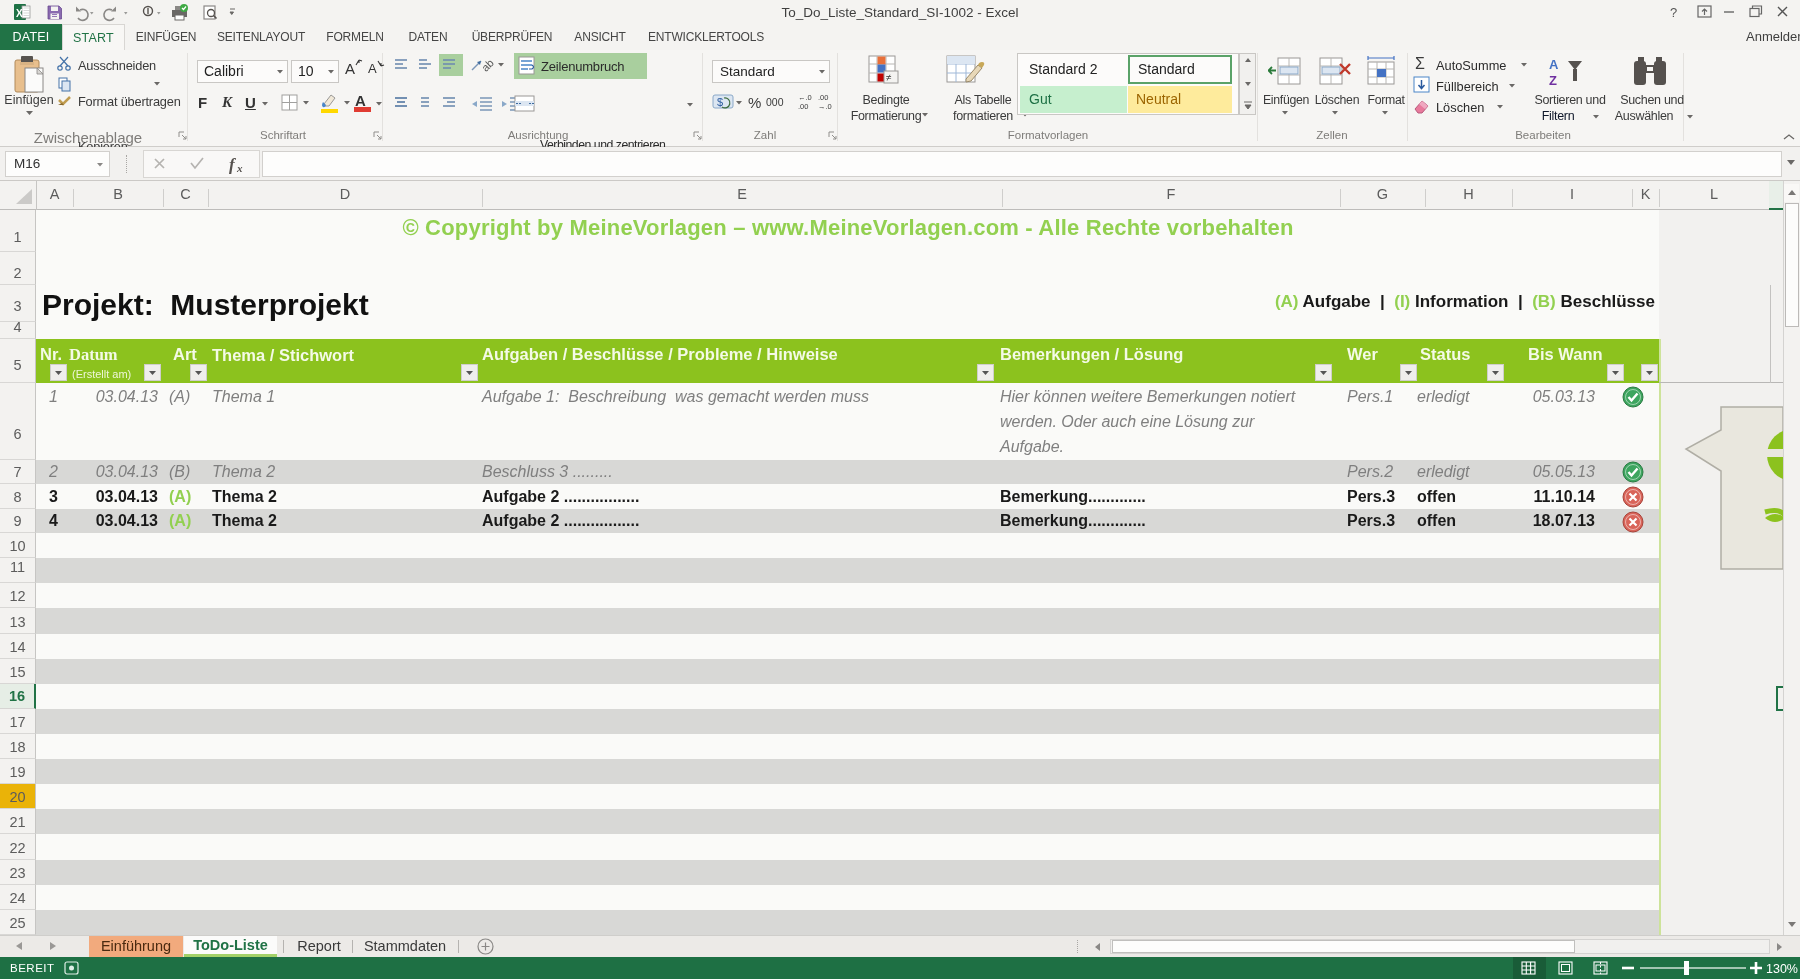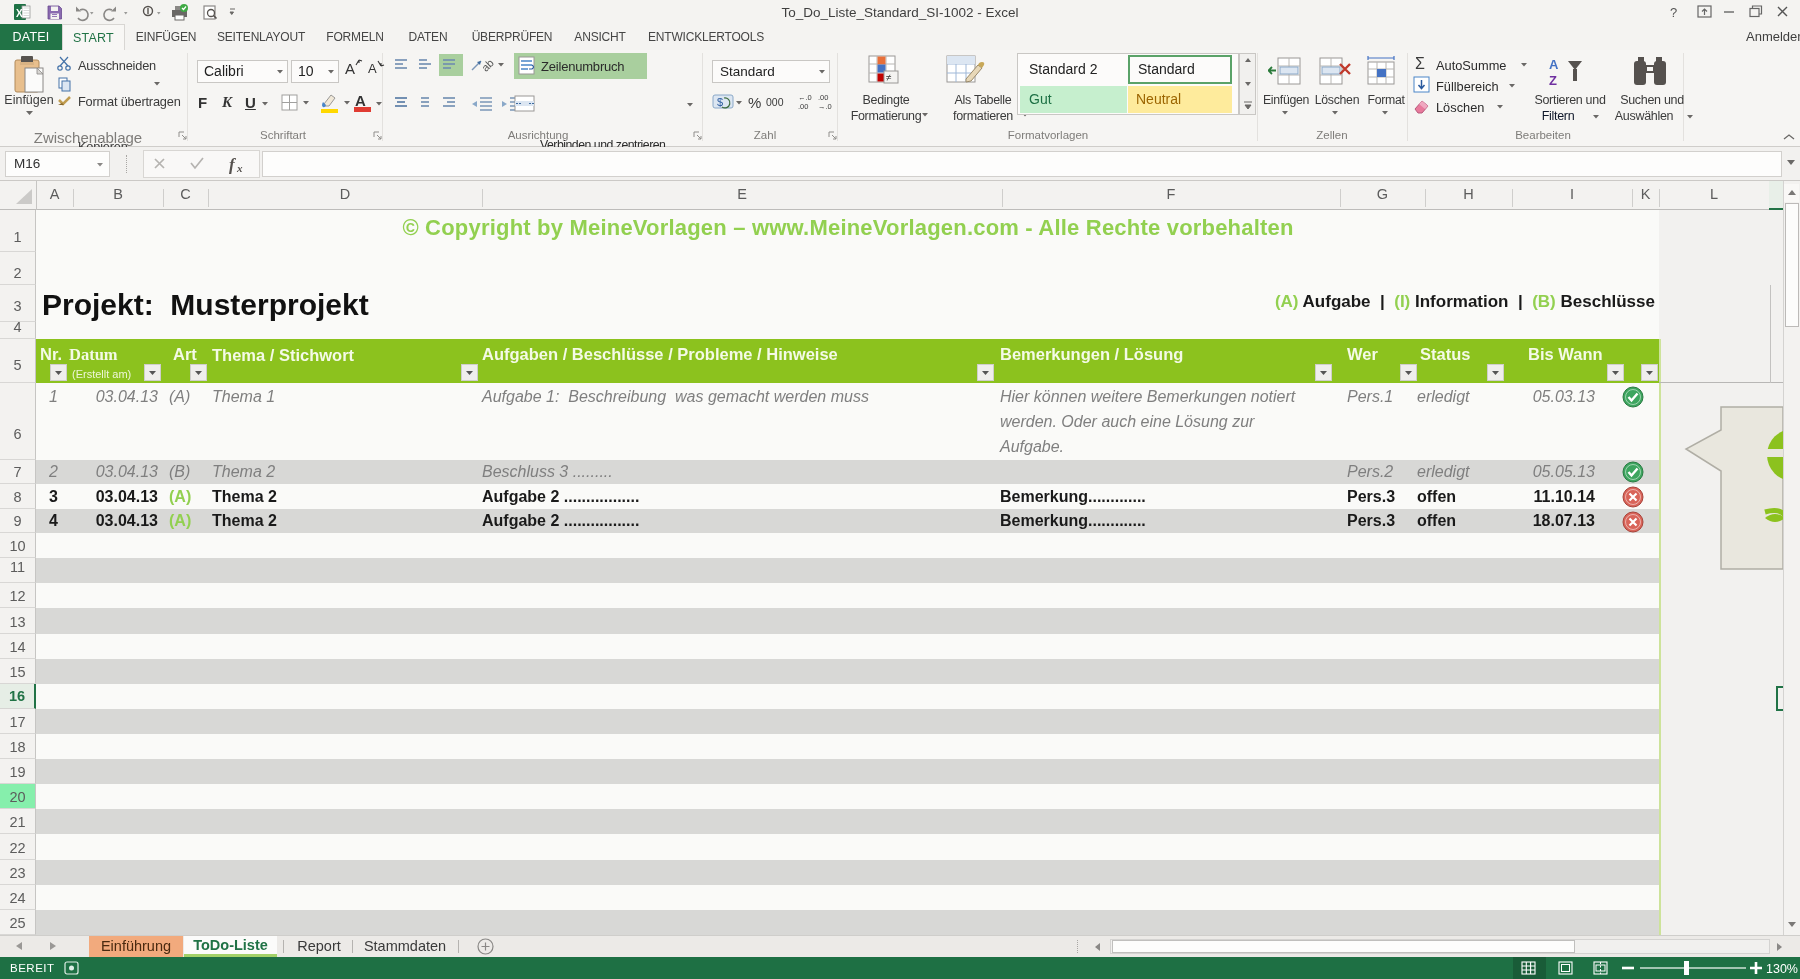--- a/index.html
+++ b/index.html
@@ -446,21 +446,21 @@
 <div class="abs" style="left:0;top:533px;width:36px;height:25px;background:#f3f2f0;border-bottom:1px solid #d8d7d5;border-right:1px solid #c6c5c3;font-size:14.5px;color:#5c5c5c;text-align:center;display:flex;align-items:flex-end;justify-content:center;padding-bottom:3px;">10</div>
 <div class="abs" style="left:0;top:558px;width:36px;height:25px;background:#f3f2f0;border-bottom:1px solid #d8d7d5;border-right:1px solid #c6c5c3;font-size:14.5px;color:#5c5c5c;text-align:center;display:flex;align-items:flex-end;justify-content:center;padding-bottom:7px;">11</div>
 <div class="abs" style="left:0;top:583px;width:36px;height:25px;background:#f3f2f0;border-bottom:1px solid #d8d7d5;border-right:1px solid #c6c5c3;font-size:14.5px;color:#5c5c5c;text-align:center;display:flex;align-items:flex-end;justify-content:center;padding-bottom:3px;">12</div>
 <div class="abs" style="left:0;top:608px;width:36px;height:26px;background:#f3f2f0;border-bottom:1px solid #d8d7d5;border-right:1px solid #c6c5c3;font-size:14.5px;color:#5c5c5c;text-align:center;display:flex;align-items:flex-end;justify-content:center;padding-bottom:3px;">13</div>
 <div class="abs" style="left:0;top:634px;width:36px;height:25px;background:#f3f2f0;border-bottom:1px solid #d8d7d5;border-right:1px solid #c6c5c3;font-size:14.5px;color:#5c5c5c;text-align:center;display:flex;align-items:flex-end;justify-content:center;padding-bottom:3px;">14</div>
 <div class="abs" style="left:0;top:659px;width:36px;height:25px;background:#f3f2f0;border-bottom:1px solid #d8d7d5;border-right:1px solid #c6c5c3;font-size:14.5px;color:#5c5c5c;text-align:center;display:flex;align-items:flex-end;justify-content:center;padding-bottom:3px;">15</div>
 <div class="abs" style="left:0;top:684px;width:36px;height:25px;background:#e6eee6;border-bottom:1px solid #d6d5d3;border-right:2px solid #217346;font-size:14.5px;color:#217346;font-weight:bold;text-align:center;line-height:25px;">16</div>
 <div class="abs" style="left:0;top:709px;width:36px;height:25px;background:#f3f2f0;border-bottom:1px solid #d8d7d5;border-right:1px solid #c6c5c3;font-size:14.5px;color:#5c5c5c;text-align:center;display:flex;align-items:flex-end;justify-content:center;padding-bottom:3px;">17</div>
 <div class="abs" style="left:0;top:734px;width:36px;height:25px;background:#f3f2f0;border-bottom:1px solid #d8d7d5;border-right:1px solid #c6c5c3;font-size:14.5px;color:#5c5c5c;text-align:center;display:flex;align-items:flex-end;justify-content:center;padding-bottom:3px;">18</div>
 <div class="abs" style="left:0;top:759px;width:36px;height:25px;background:#f3f2f0;border-bottom:1px solid #d8d7d5;border-right:1px solid #c6c5c3;font-size:14.5px;color:#5c5c5c;text-align:center;display:flex;align-items:flex-end;justify-content:center;padding-bottom:3px;">19</div>
-<div class="abs" style="left:0;top:784px;width:36px;height:25px;background:#86efac;border-bottom:1px solid #d8d7d5;border-right:1px solid #c6c5c3;font-size:14.5px;color:#5c5c5c;text-align:center;display:flex;align-items:flex-end;justify-content:center;padding-bottom:3px;">20</div>
+<div class="abs" style="left:0;top:784px;width:36px;height:25px;background:#eab308;border-bottom:1px solid #d8d7d5;border-right:1px solid #c6c5c3;font-size:14.5px;color:#5c5c5c;text-align:center;display:flex;align-items:flex-end;justify-content:center;padding-bottom:3px;">20</div>
 <div class="abs" style="left:0;top:809px;width:36px;height:25px;background:#f3f2f0;border-bottom:1px solid #d8d7d5;border-right:1px solid #c6c5c3;font-size:14.5px;color:#5c5c5c;text-align:center;display:flex;align-items:flex-end;justify-content:center;padding-bottom:3px;">21</div>
 <div class="abs" style="left:0;top:834px;width:36px;height:26px;background:#f3f2f0;border-bottom:1px solid #d8d7d5;border-right:1px solid #c6c5c3;font-size:14.5px;color:#5c5c5c;text-align:center;display:flex;align-items:flex-end;justify-content:center;padding-bottom:3px;">22</div>
 <div class="abs" style="left:0;top:860px;width:36px;height:25px;background:#f3f2f0;border-bottom:1px solid #d8d7d5;border-right:1px solid #c6c5c3;font-size:14.5px;color:#5c5c5c;text-align:center;display:flex;align-items:flex-end;justify-content:center;padding-bottom:3px;">23</div>
 <div class="abs" style="left:0;top:885px;width:36px;height:25px;background:#f3f2f0;border-bottom:1px solid #d8d7d5;border-right:1px solid #c6c5c3;font-size:14.5px;color:#5c5c5c;text-align:center;display:flex;align-items:flex-end;justify-content:center;padding-bottom:3px;">24</div>
 <div class="abs" style="left:0;top:910px;width:36px;height:25px;background:#f3f2f0;border-bottom:1px solid #d8d7d5;border-right:1px solid #c6c5c3;font-size:14.5px;color:#5c5c5c;text-align:center;display:flex;align-items:flex-end;justify-content:center;padding-bottom:3px;">25</div>
 <div class="abs" style="left:0px;top:215px;width:1696px;text-align:center;white-space:nowrap;font-size:22px;letter-spacing:0.2px;font-weight:bold;color:#92d050;">© Copyright by MeineVorlagen – www.MeineVorlagen.com - Alle Rechte vorbehalten</div>
 <div class="abs" style="left:42px;top:288px;font-size:30px;font-weight:bold;color:#111;">Projekt:&nbsp; Musterprojekt</div>
 <div class="abs" style="left:1155px;top:292px;width:500px;text-align:right;font-size:17px;font-weight:bold;color:#1a1a1a;"><span style="color:#92d050;">(A)</span> Aufgabe&nbsp; |&nbsp; <span style="color:#92d050;">(I)</span> Information&nbsp; |&nbsp; <span style="color:#92d050;">(B)</span> Beschlüsse</div>
 <div class="abs" style="left:36px;top:339px;width:1623px;height:44px;background:#8cc21e;"></div>
 <div class="abs" style="left:40px;top:345px;font-size:16.5px;font-weight:bold;color:#f4fae6;">Nr.</div>

